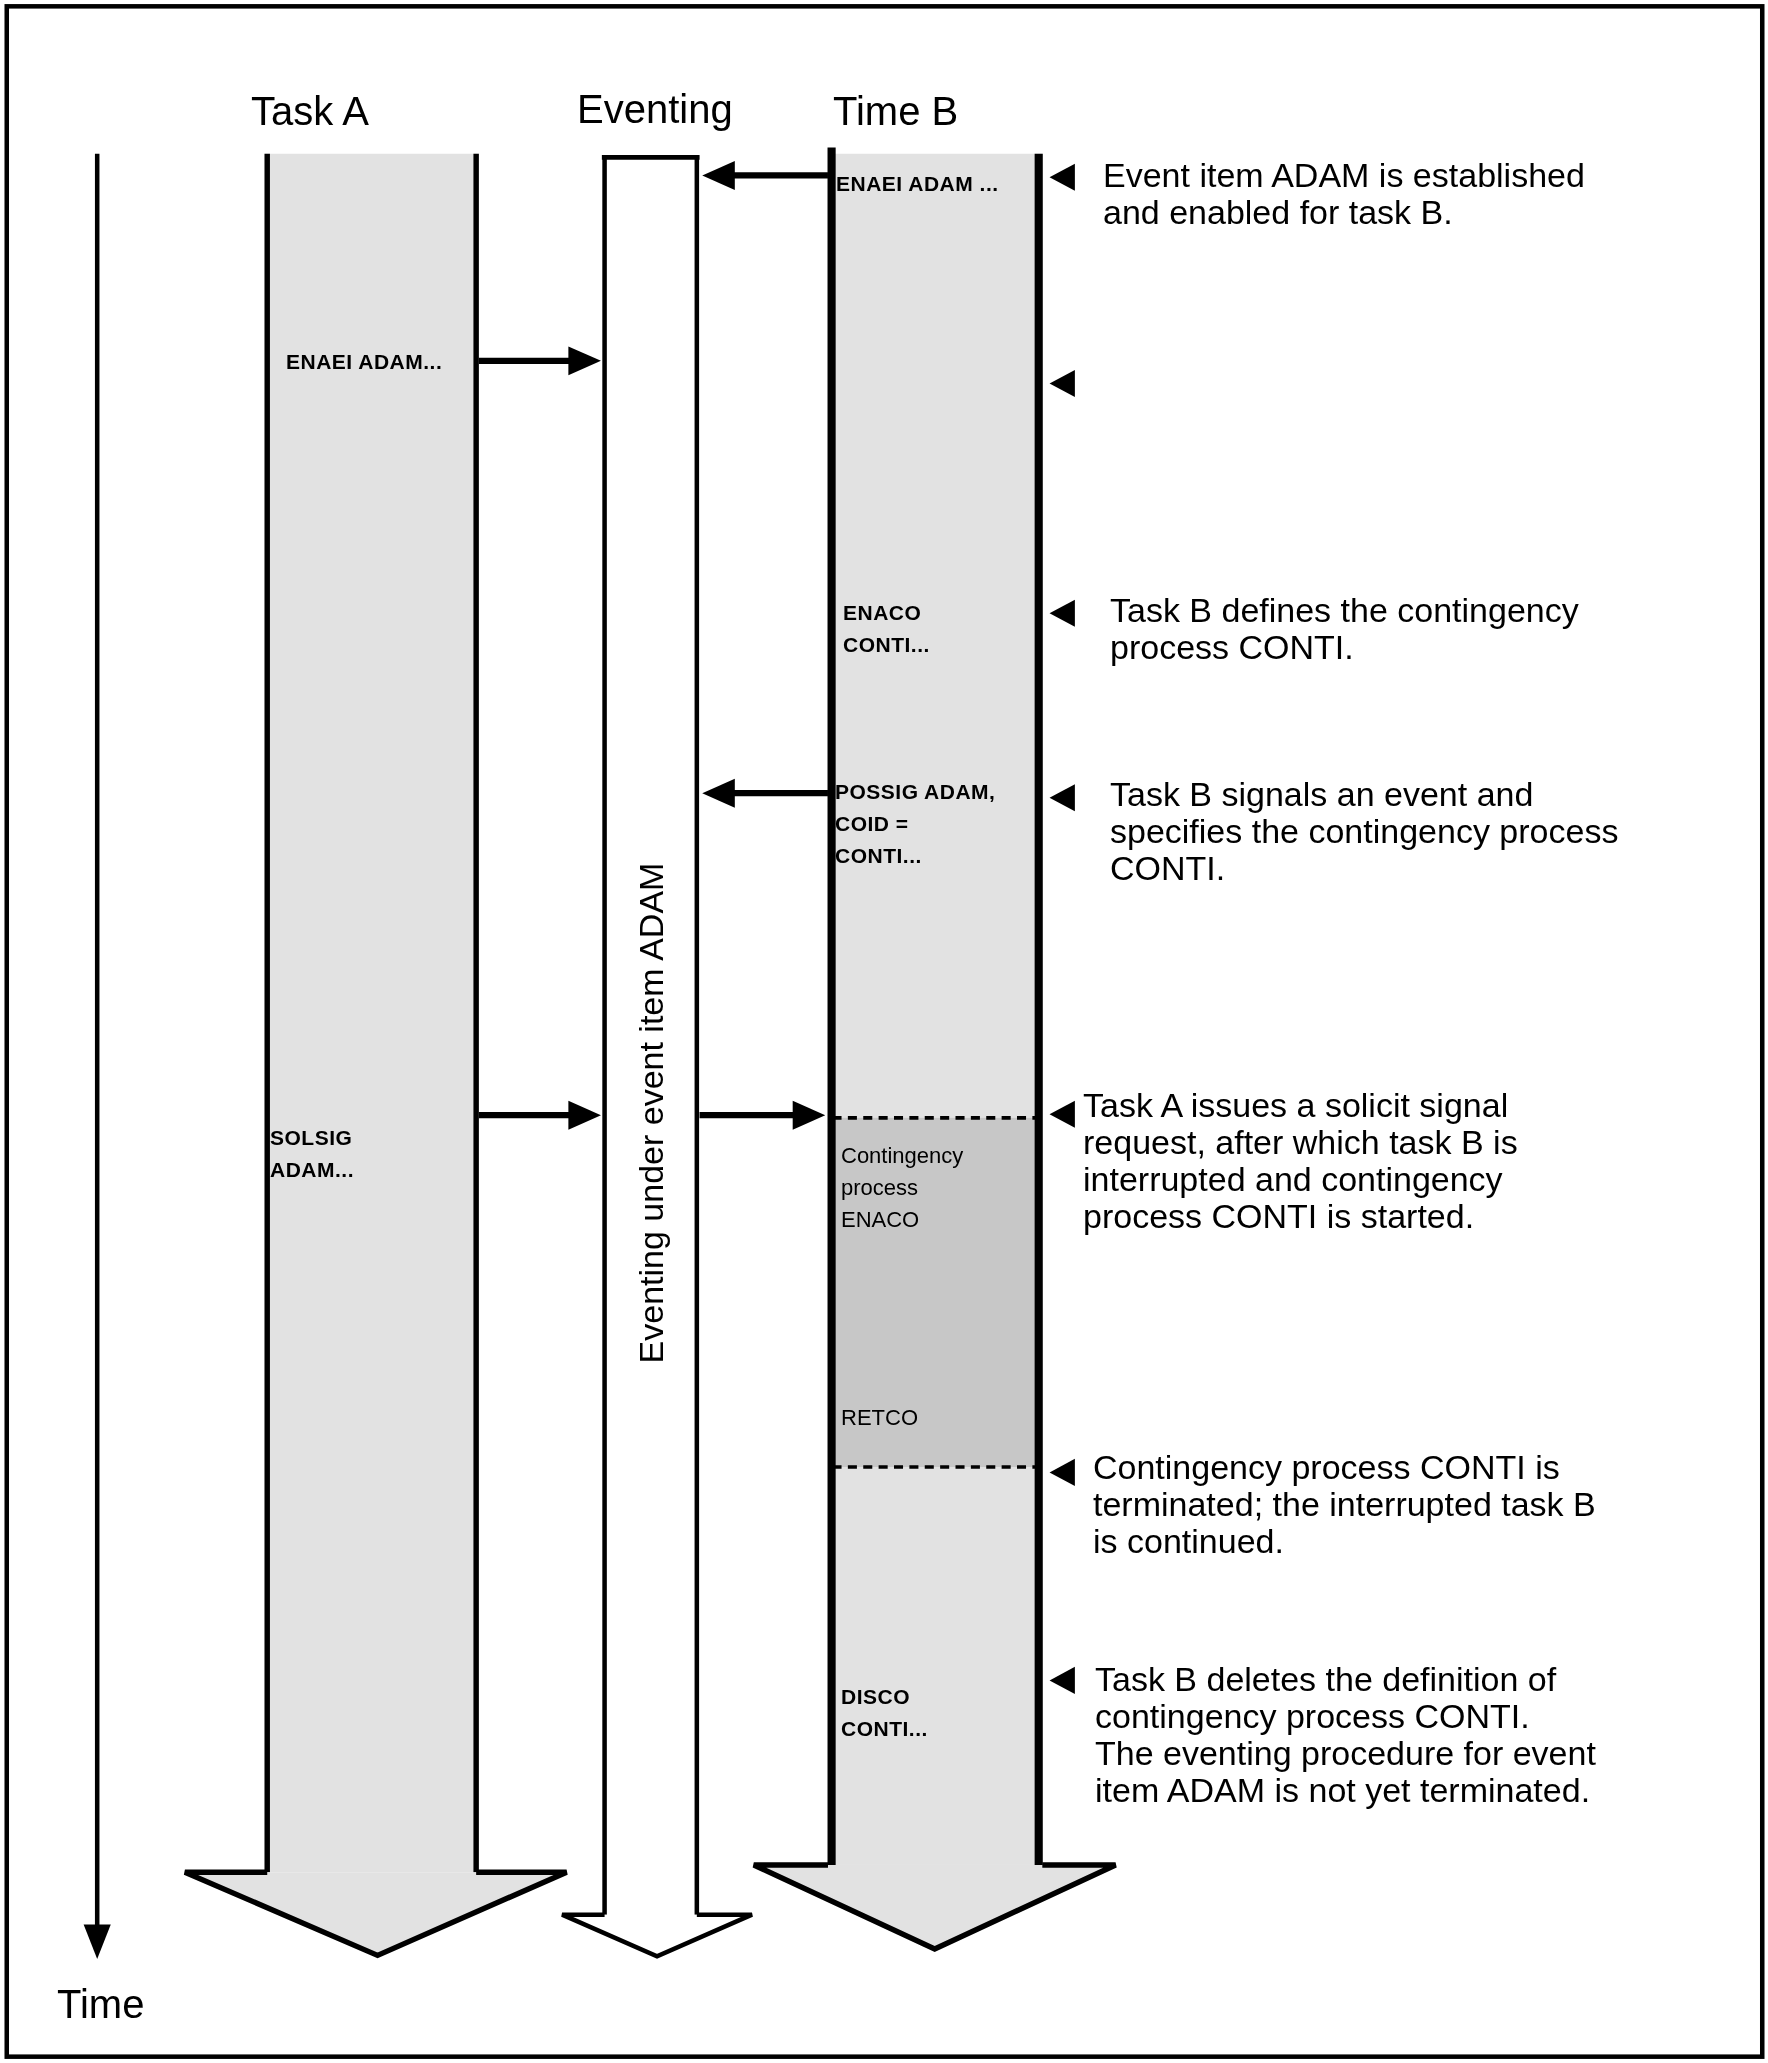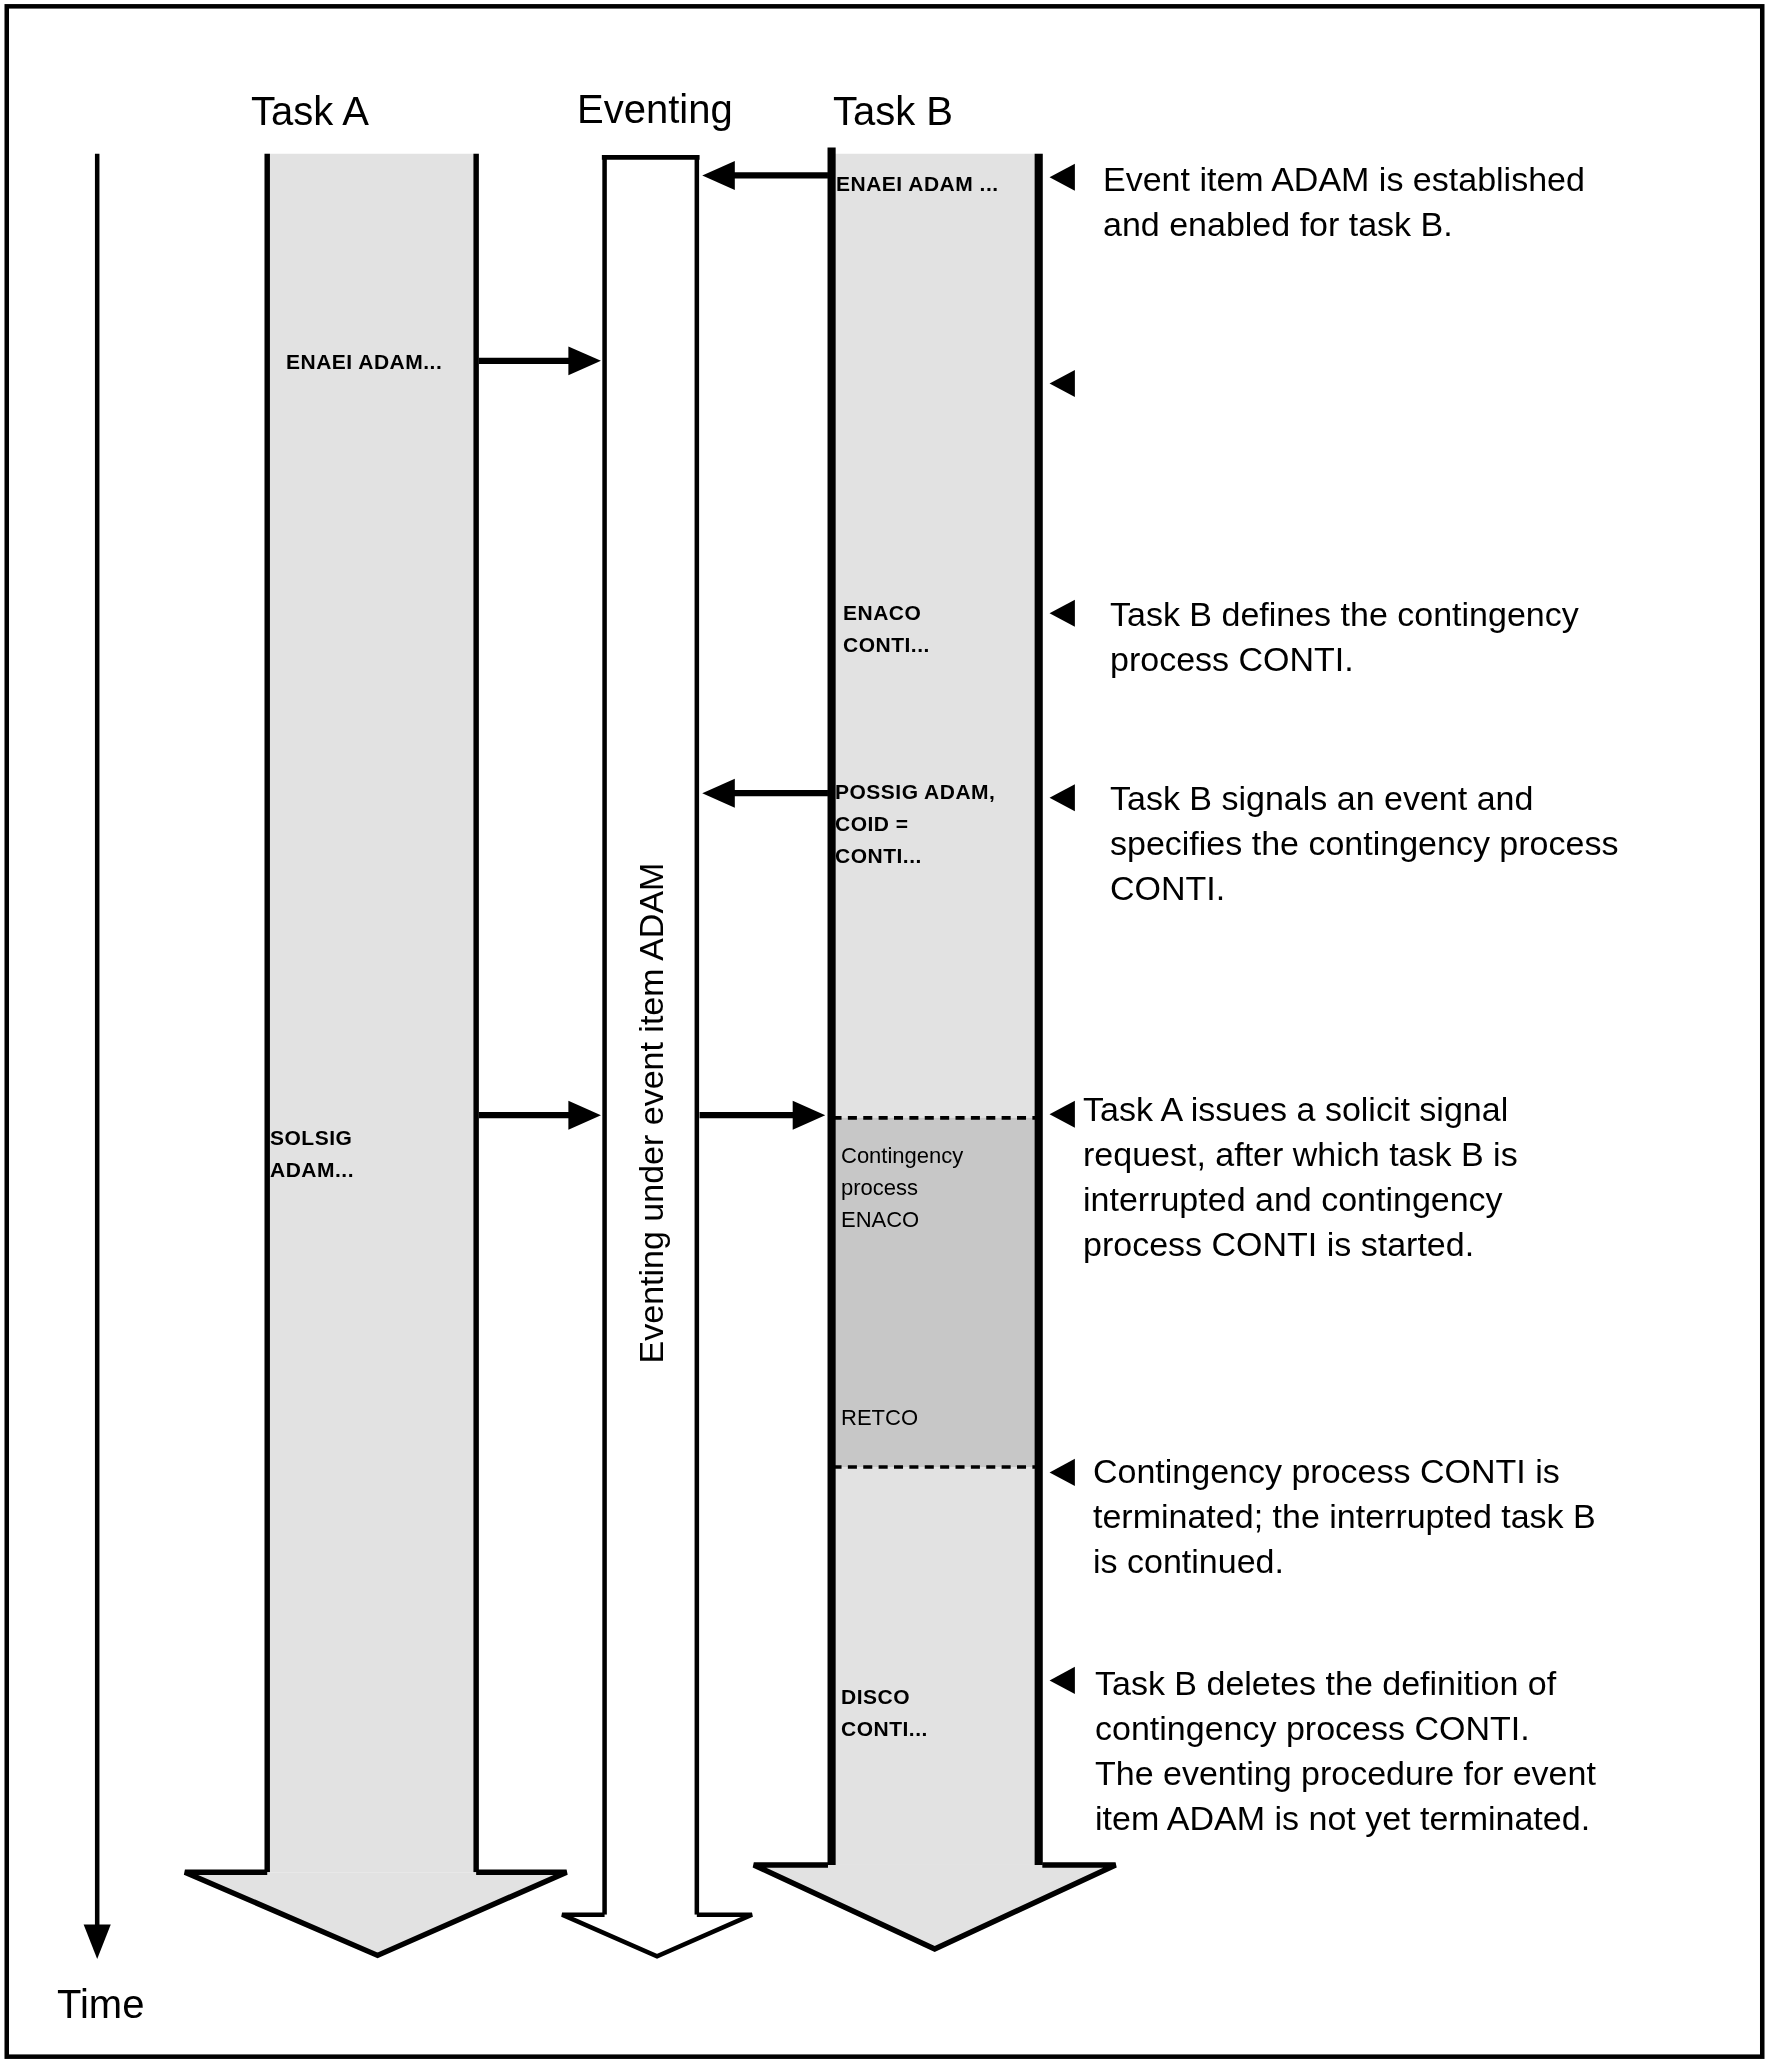--- a/index.html
+++ b/index.html
@@ -14,21 +14,21 @@
   #shapes{position:absolute;left:0;top:0;}
   .shaft-fill{fill:var(--shaft-gray,#e2e2e2);}
   .cont-fill{fill:var(--contingency-gray,#c7c7c7);}
   .white-fill{fill:#ffffff;}
   .stroke{stroke:var(--line,#000);fill:none;}
   .blackfill{fill:var(--line,#000);}
   .txt{position:absolute;white-space:pre-line;}
   .hdr{font-size:40px;line-height:43px;}
   .lbl{font-size:21px;font-weight:bold;line-height:32px;letter-spacing:0.5px;}
   .sublbl{font-size:22px;font-weight:normal;line-height:32px;}
-  .ann{font-size:34px;line-height:45px;}
+  .ann{font-size:34px;line-height:37px;}
   .vlabel{
     position:absolute;left:343px;top:1093px;width:615px;height:40px;
     transform:rotate(-90deg);
     font-size:34px;line-height:40px;text-align:center;white-space:nowrap;
   }
 </style>
 </head>
 <body>
 
 <div id="canvas">
@@ -81,21 +81,21 @@
     <polygon points="1160,424 1188,409 1188,439" class="blackfill"></polygon>
     <polygon points="1160,678 1188,663 1188,693" class="blackfill"></polygon>
     <polygon points="1160,882 1188,867 1188,897" class="blackfill"></polygon>
     <polygon points="1160,1232 1188,1217 1188,1247" class="blackfill"></polygon>
     <polygon points="1160,1628 1188,1613 1188,1643" class="blackfill"></polygon>
     <polygon points="1160,1858 1188,1843 1188,1873" class="blackfill"></polygon>
   </svg>
 
   <div class="txt hdr" style="left:251px;top:90px;">Task A</div>
   <div class="txt hdr" style="left:577px;top:88px;">Eventing</div>
-  <div class="txt hdr" style="left:833px;top:90px;">Task B</div>
+  <div class="txt hdr" style="left:833px;top:90px;">Time B</div>
 
   <div class="txt lbl" style="left:836px;top:168px;">ENAEI ADAM ...</div>
   <div class="txt lbl" style="left:270px;top:346px;margin-left:16px;">ENAEI ADAM...</div>
   <div class="txt lbl" style="left:843px;top:597px;">ENACO
 CONTI...</div>
   <div class="txt lbl" style="left:835px;top:776px;">POSSIG ADAM,
 COID =
 CONTI...</div>
   <div class="txt lbl" style="left:270px;top:1122px;">SOLSIG
 ADAM...</div>

